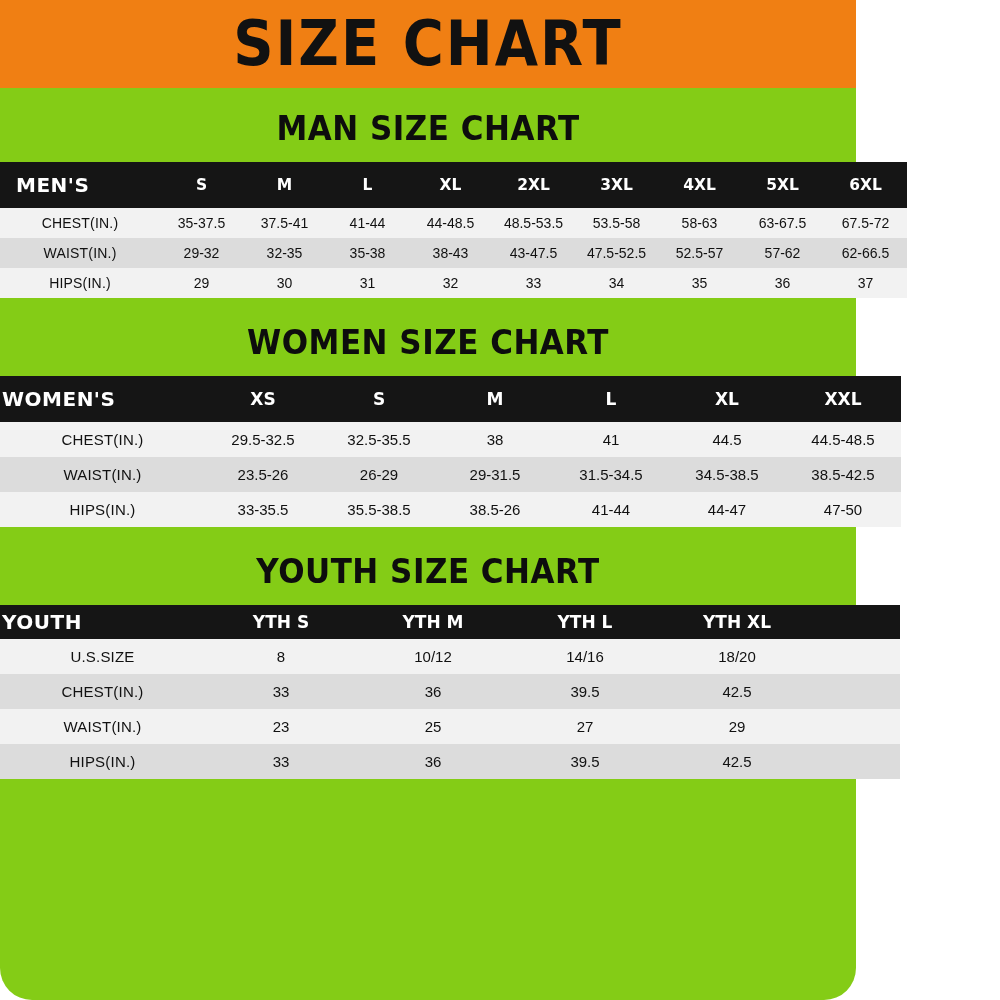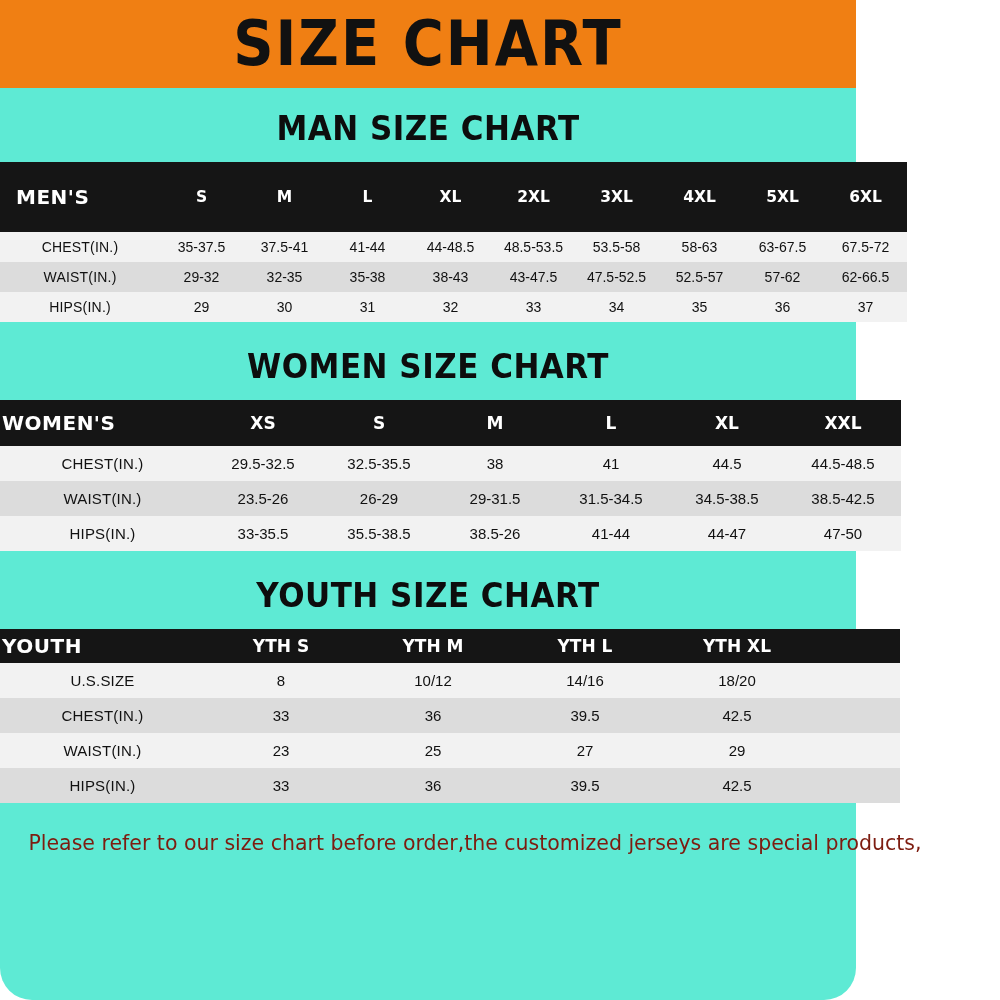--- a/index.html
+++ b/index.html
@@ -11,21 +11,21 @@
     width: 1000px;
     height: 1000px;
     font-family: "Liberation Sans", sans-serif;
     color: #111111;
     overflow: hidden;
   }
   .page {
     position: relative;
     width: 856px;
     height: 1000px;
-    background: #5eead4;
+    background: #84cc16;
     box-sizing: border-box;
     border-radius: 32px;
   }
   
   .banner {
     height: 88px;
     background: #f07f13;
     display: flex;
     align-items: center;
     justify-content: center;
@@ -61,21 +61,21 @@
     width: 900px;
   }
   .tbl-wrap { margin-top: 16px; }
 
   thead th {
     background: #151515;
     color: #ffffff;
     font-family: "DejaVu Sans", sans-serif;
     font-weight: bold;
     font-size: 15px;
-    padding: 23px 2px;
+    padding: 11px 2px;
     text-align: center;
     border: none;
   }
   thead th.first-col {
     text-align: left;
     padding-left: 16px;
     font-size: 19px;
     letter-spacing: 0.5px;
   }
   tbody td {
@@ -307,16 +307,15 @@
           <td>36</td>
           <td>39.5</td>
           <td>42.5</td>
           <td></td>
         </tr>
       </tbody>
     </table>
   </div>
 
   <div class="note">
-    <span class="note-line">Please refer to our size chart before order,the customized jerseys are special products,</span>
   </div>
 
 </div>
 
 </body></html>

